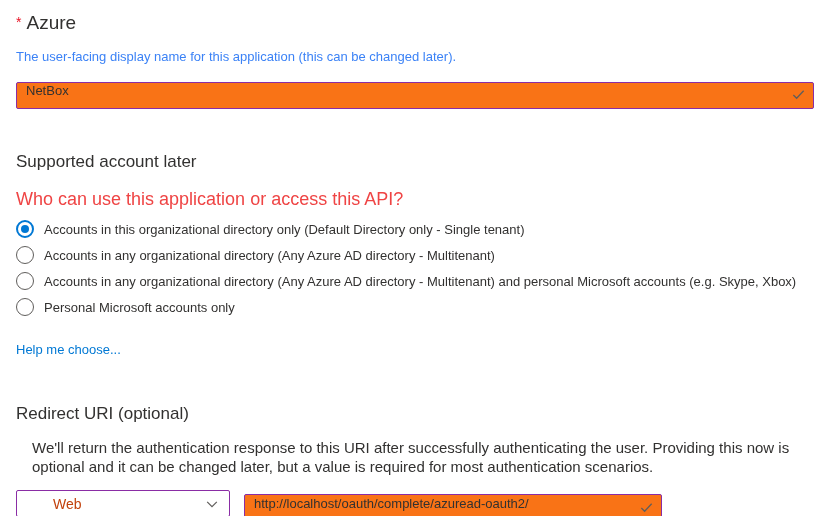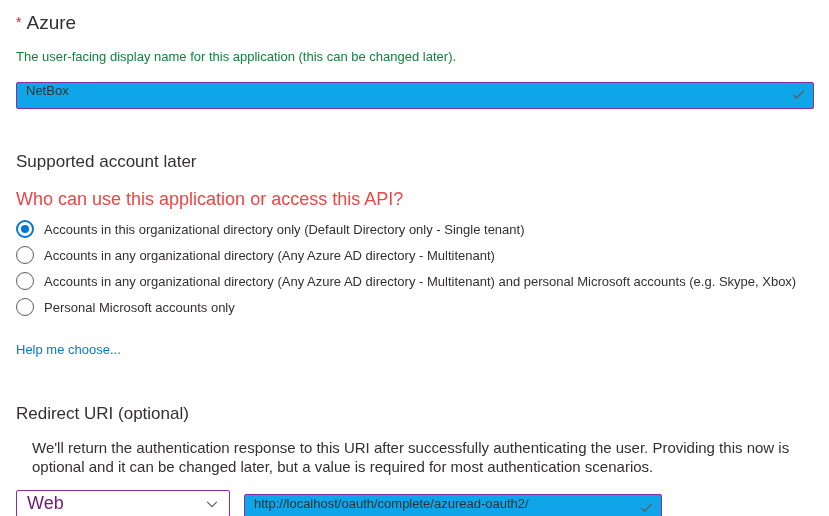--- a/index.html
+++ b/index.html
@@ -23,21 +23,21 @@
     line-height: 22px;
   }
   .required-star {
     color: #e81123;
     font-size: 14px;
     margin-right: 5px;
     vertical-align: 2px;
   }
   .desc-text {
     font-size: 13px;
-    color: #15803d;
+    color: #3b82f6;
     margin: 13px 0 0 0;
     line-height: 19px;
     max-width: 798px;
   }
 
   .input-wrap {
     position: relative;
     margin-top: 15px;
     width: 798px;
     height: 27px;
@@ -45,21 +45,21 @@
   .text-input {
     width: 100%;
     height: 27px;
     border: 1px solid #8a2da5;
     border-radius: 2px;
     padding: 0 30px 9px 9px;
     font-family: "Liberation Sans", sans-serif;
     font-size: 13px;
     color: #323130;
     outline: none;
-    background: #0ea5e9;
+    background: #f97316;
   }
   .input-check {
     position: absolute;
     right: 8px;
     top: 6px;
     width: 15px;
     height: 15px;
     pointer-events: none;
   }
 
@@ -141,21 +141,21 @@
     height: 27px;
     border: 1px solid #8a2da5;
     border-radius: 2px;
     background: #fff;
     display: flex;
     align-items: center;
     justify-content: space-between;
     padding: 0 10px;
     cursor: pointer;
   }
-  .dropdown-value { font-size: 18px; color: #701a75; }
+  .dropdown-value { font-size: 14px; color: #c2410c; margin-left: 26px; }
   .chevron-svg { width: 14px; height: 14px; }
   .uri-wrap {
     position: relative;
     width: 418px;
     height: 20px;
   }
 </style>
 </head>
 <body>
 

